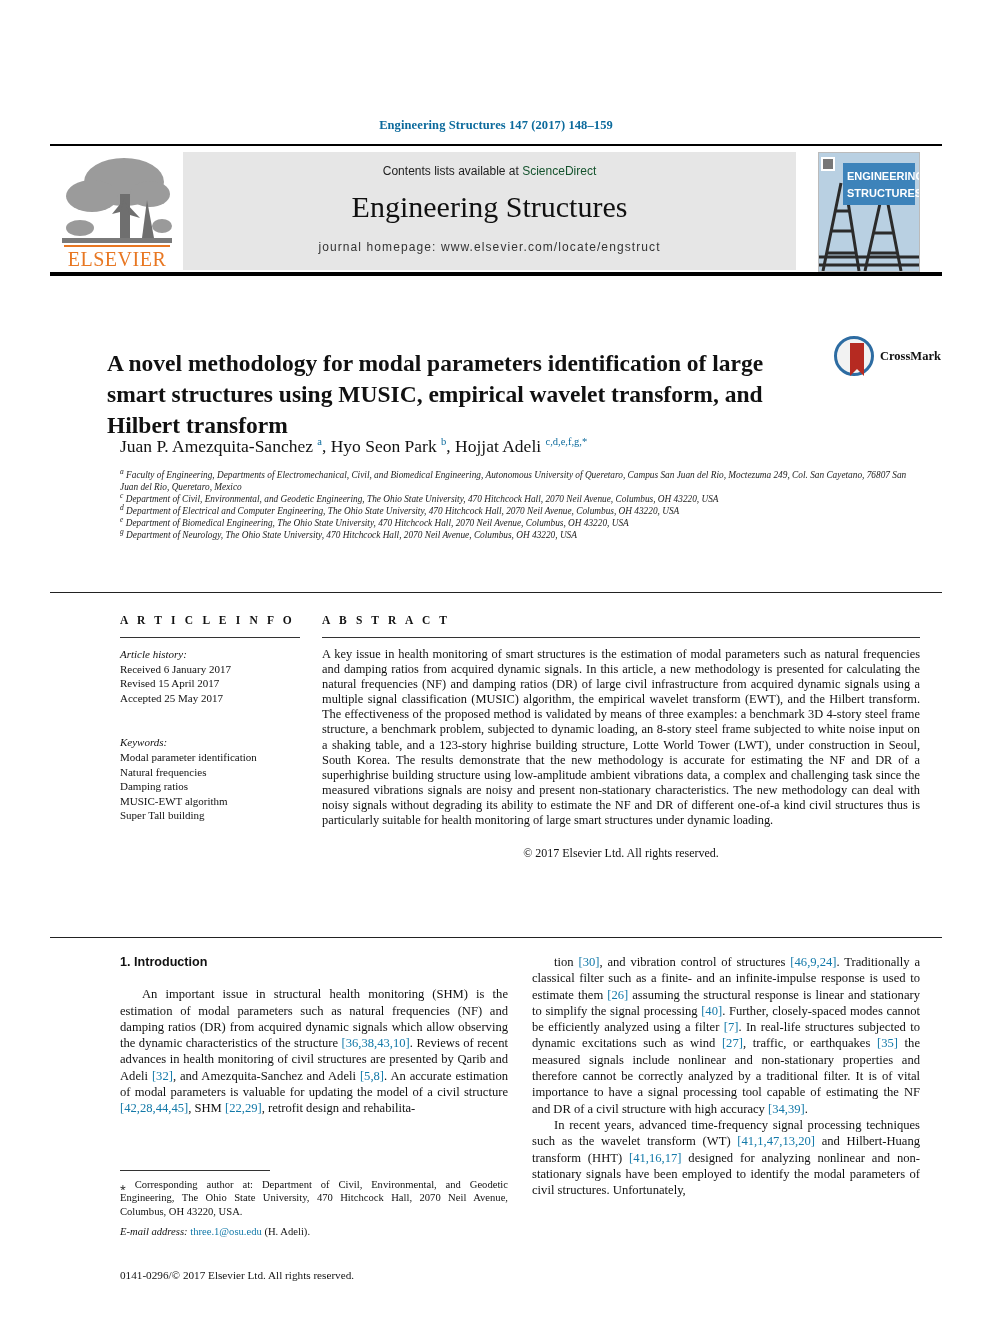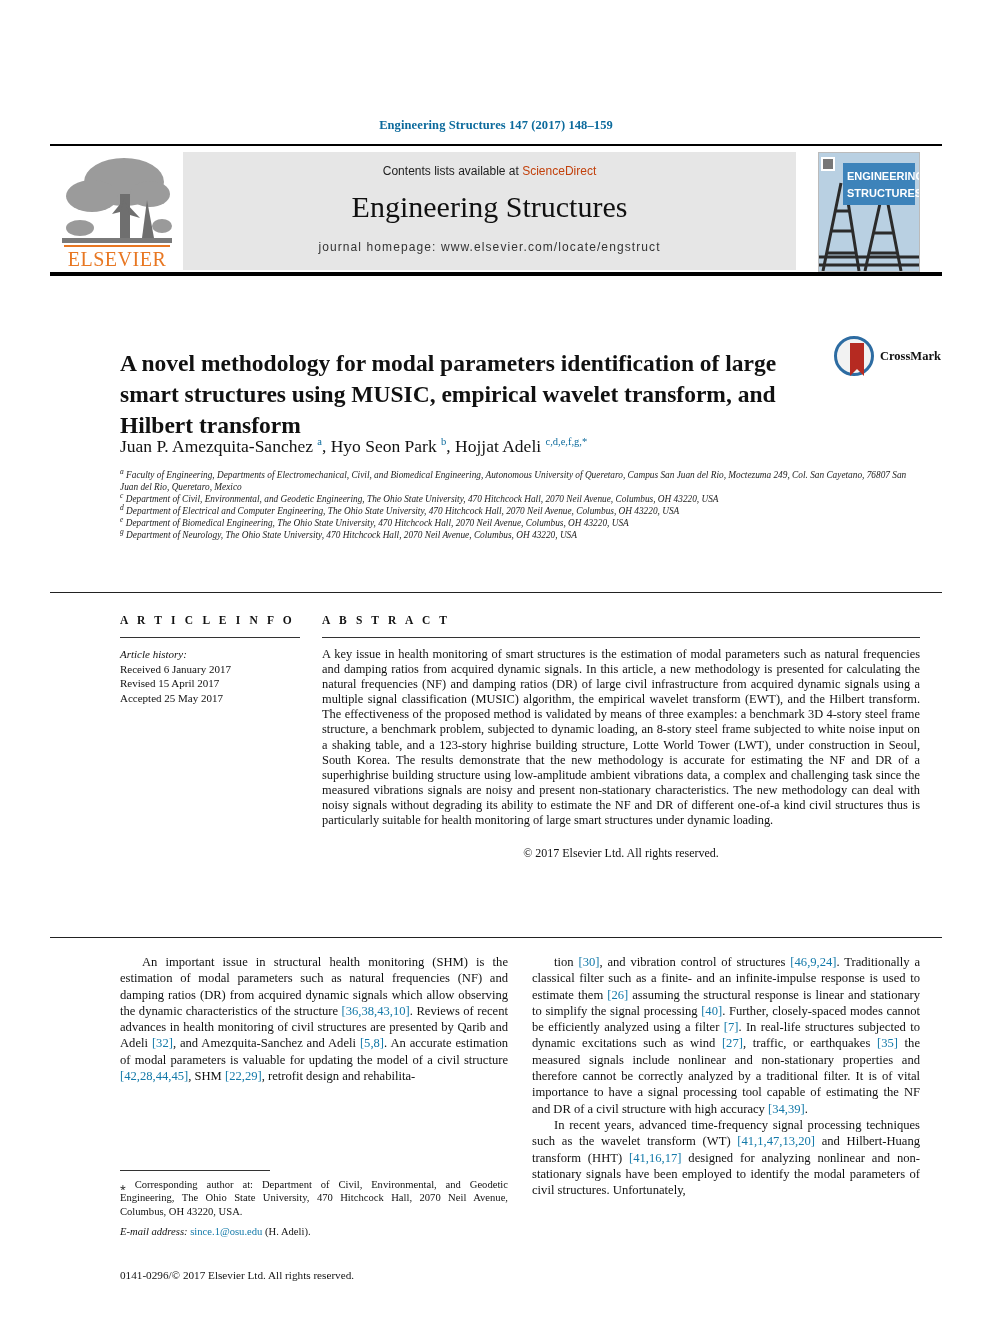--- a/index.html
+++ b/index.html
@@ -98,21 +98,21 @@
   .contents-line {
     position: absolute;
     left: 0; top: 12px;
     width: 613px;
     text-align: center;
     font-family: "Liberation Sans", sans-serif;
     font-size: 12px;
     color: #222;
   }
   .contents-line .sd {
-    color: #c2410c;
+    color: #14532d;
   }
   .journal-title {
     position: absolute;
     left: 0; top: 38px;
     width: 613px;
     text-align: center;
     font-family: "Liberation Serif", serif;
     font-size: 30px;
     color: #111;
   }
@@ -132,21 +132,21 @@
     top: 8px;
     width: 100px;
     height: 118px;
     background: #a8c4d8;
     overflow: hidden;
     border: 1px solid #bbb;
   }
   
   .title {
     position: absolute;
-    left: 120px;
+    left: 107px;
     top: 288px;
     width: 690px;
     font-family: "Liberation Serif", serif;
     font-size: 23.5px;
     line-height: 31px;
     color: #111;
   }
   .crossmark {
     position: absolute;
     left: 834px;
@@ -433,53 +433,64 @@
 
   <div class="info-col">
     <div class="col-head">A R T I C L E  I N F O</div>
     <div class="thin-rule"></div>
     <div class="info-sub">Article history:</div>
     <div>
         <div class="info-line">Received 6 January 2017</div>
         <div class="info-line">Revised 15 April 2017</div>
         <div class="info-line">Accepted 25 May 2017</div>
       </div>
+    <div class="kw-block">
+      <div class="info-sub">Keywords:</div>
+      <div>
+          <div class="info-line">Modal parameter identification</div>
+          <div class="info-line">Natural frequencies</div>
+          <div class="info-line">Damping ratios</div>
+          <div class="info-line">MUSIC-EWT algorithm</div>
+          <div class="info-line">Super Tall building</div>
+        </div>
+    </div>
   </div>
 
   <div class="abs-col">
     <div class="col-head">A B S T R A C T</div>
     <div class="thin-rule"></div>
     <div class="abs-body">A key issue in health monitoring of smart structures is the estimation of modal parameters such as natural frequencies and damping ratios from acquired dynamic signals. In this article, a new methodology is presented for calculating the natural frequencies (NF) and damping ratios (DR) of large civil infrastructure from acquired dynamic signals using a multiple signal classification (MUSIC) algorithm, the empirical wavelet transform (EWT), and the Hilbert transform. The effectiveness of the proposed method is validated by means of three examples: a benchmark 3D 4-story steel frame structure, a benchmark problem, subjected to dynamic loading, an 8-story steel frame subjected to white noise input on a shaking table, and a 123-story highrise building structure, Lotte World Tower (LWT), under construction in Seoul, South Korea. The results demonstrate that the new methodology is accurate for estimating the NF and DR of a superhighrise building structure using low-amplitude ambient vibrations data, a complex and challenging task since the measured vibrations signals are noisy and present non-stationary characteristics. The new methodology can deal with noisy signals without degrading its ability to estimate the NF and DR of different one-of-a kind civil structures thus is particularly suitable for health monitoring of large smart structures under dynamic loading.</div>
     <div class="abs-copy">© 2017 Elsevier Ltd. All rights reserved.</div>
   </div>
 
   <div class="sep-2"></div>
 
   <div class="body-col col-left">
+    <div class="sec-title">1. Introduction</div>
     <div>
         <p class="para">An important issue in structural health monitoring (SHM) is the estimation of modal parameters such as natural frequencies (NF) and damping ratios (DR) from acquired dynamic signals which allow observing the dynamic characteristics of the structure <span class="ref">[36,38,43,10]</span>. Reviews of recent advances in health monitoring of civil structures are presented by Qarib and Adeli <span class="ref">[32]</span>, and Amezquita-Sanchez and Adeli <span class="ref">[5,8]</span>. An accurate estimation of modal parameters is valuable for updating the model of a civil structure <span class="ref">[42,28,44,45]</span>, SHM <span class="ref">[22,29]</span>, retrofit design and rehabilita-</p>
       </div>
   </div>
 
   <div class="body-col col-right">
     <div>
         <p class="para">tion <span class="ref">[30]</span>, and vibration control of structures <span class="ref">[46,9,24]</span>. Traditionally a classical filter such as a finite- and an infinite-impulse response is used to estimate them <span class="ref">[26]</span> assuming the structural response is linear and stationary to simplify the signal processing <span class="ref">[40]</span>. Further, closely-spaced modes cannot be efficiently analyzed using a filter <span class="ref">[7]</span>. In real-life structures subjected to dynamic excitations such as wind <span class="ref">[27]</span>, traffic, or earthquakes <span class="ref">[35]</span> the measured signals include nonlinear and non-stationary properties and therefore cannot be correctly analyzed by a traditional filter. It is of vital importance to have a signal processing tool capable of estimating the NF and DR of a civil structure with high accuracy <span class="ref">[34,39]</span>.</p>
         <p class="para">In recent years, advanced time-frequency signal processing techniques such as the wavelet transform (WT) <span class="ref">[41,1,47,13,20]</span> and Hilbert-Huang transform (HHT) <span class="ref">[41,16,17]</span> designed for analyzing nonlinear and non-stationary signals have been employed to identify the modal parameters of civil structures. Unfortunately,</p>
       </div>
   </div>
 
   <div class="foot-rule"></div>
   <div class="footnote">
     <div>
       <span>⁎</span>
       <span>Corresponding author at: Department of Civil, Environmental, and Geodetic Engineering, The Ohio State University, 470 Hitchcock Hall, 2070 Neil Avenue, Columbus, OH 43220, USA.</span>
     </div>
     <div style="margin-top:7px">
       <span class="email-lab">E-mail address:</span>
-      <span class="link">since.1@osu.edu</span>
+      <span class="link">three.1@osu.edu</span>
       <span>(H. Adeli).</span>
     </div>
   </div>
 
   <div class="doi-block">
     <div>0141-0296/© 2017 Elsevier Ltd. All rights reserved.</div>
   </div>
 
 </div>
 

